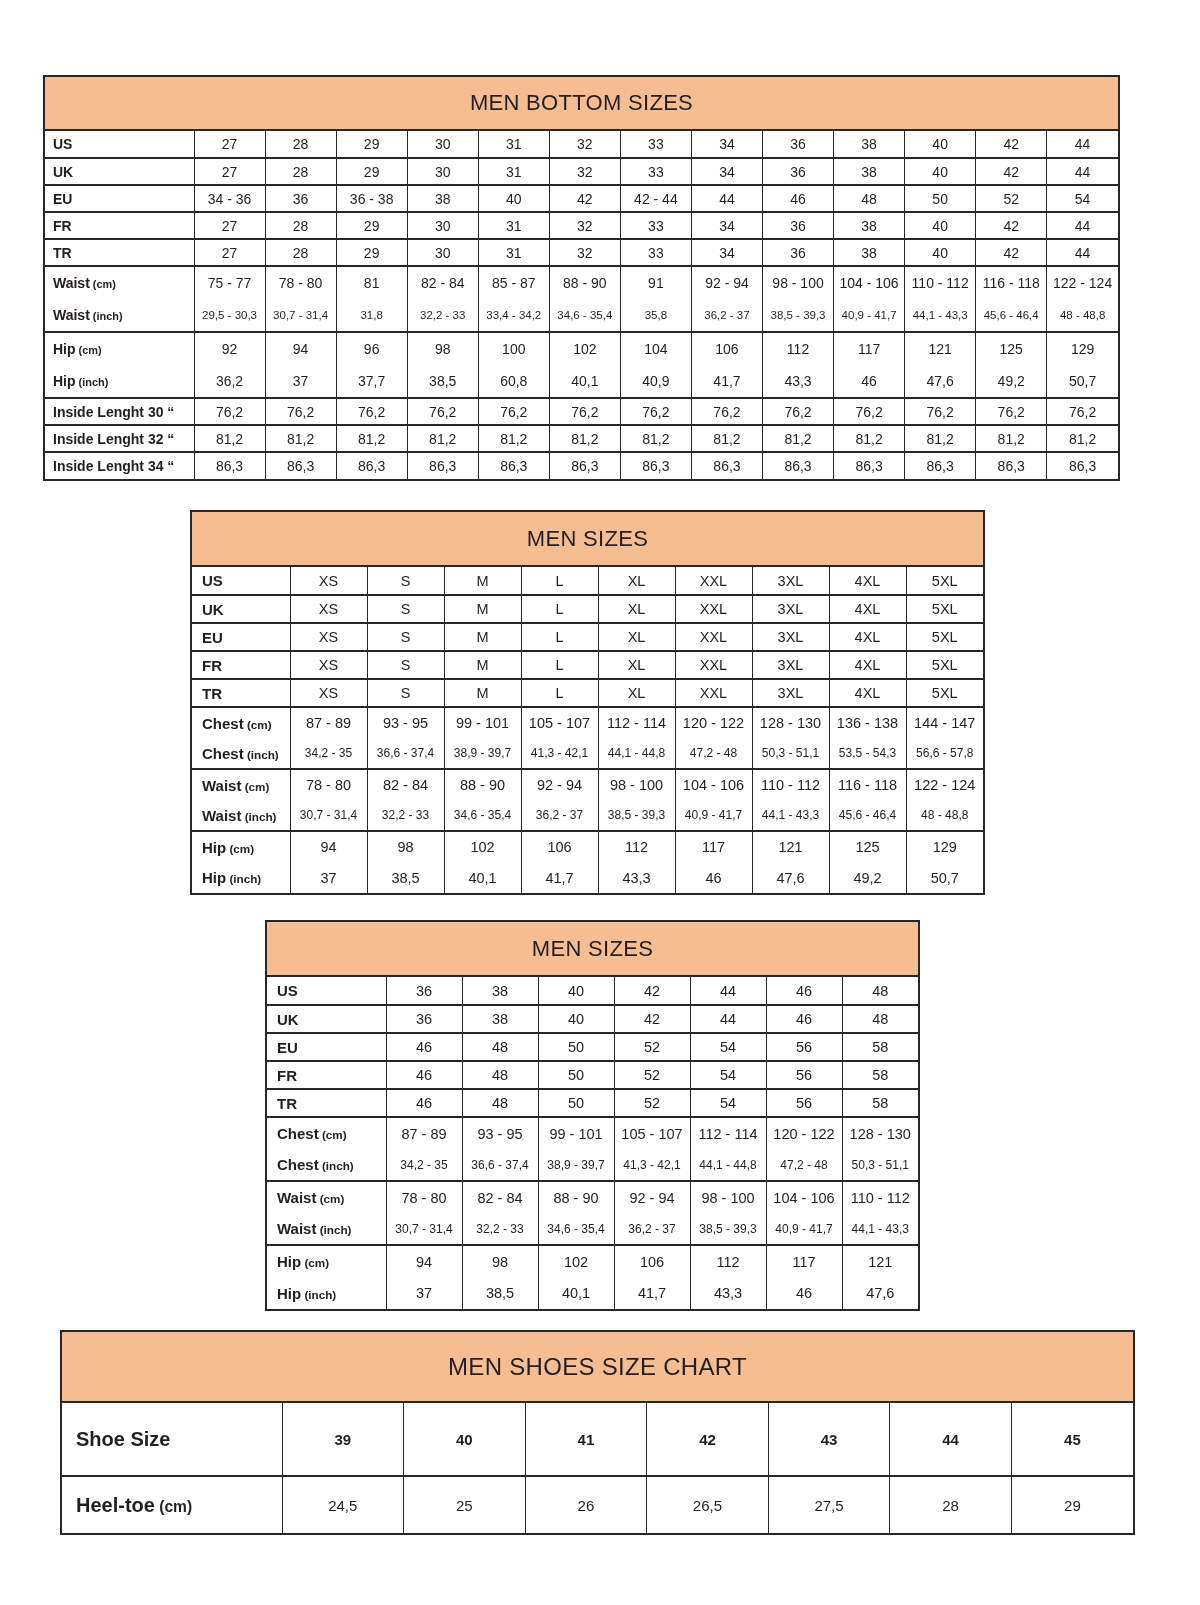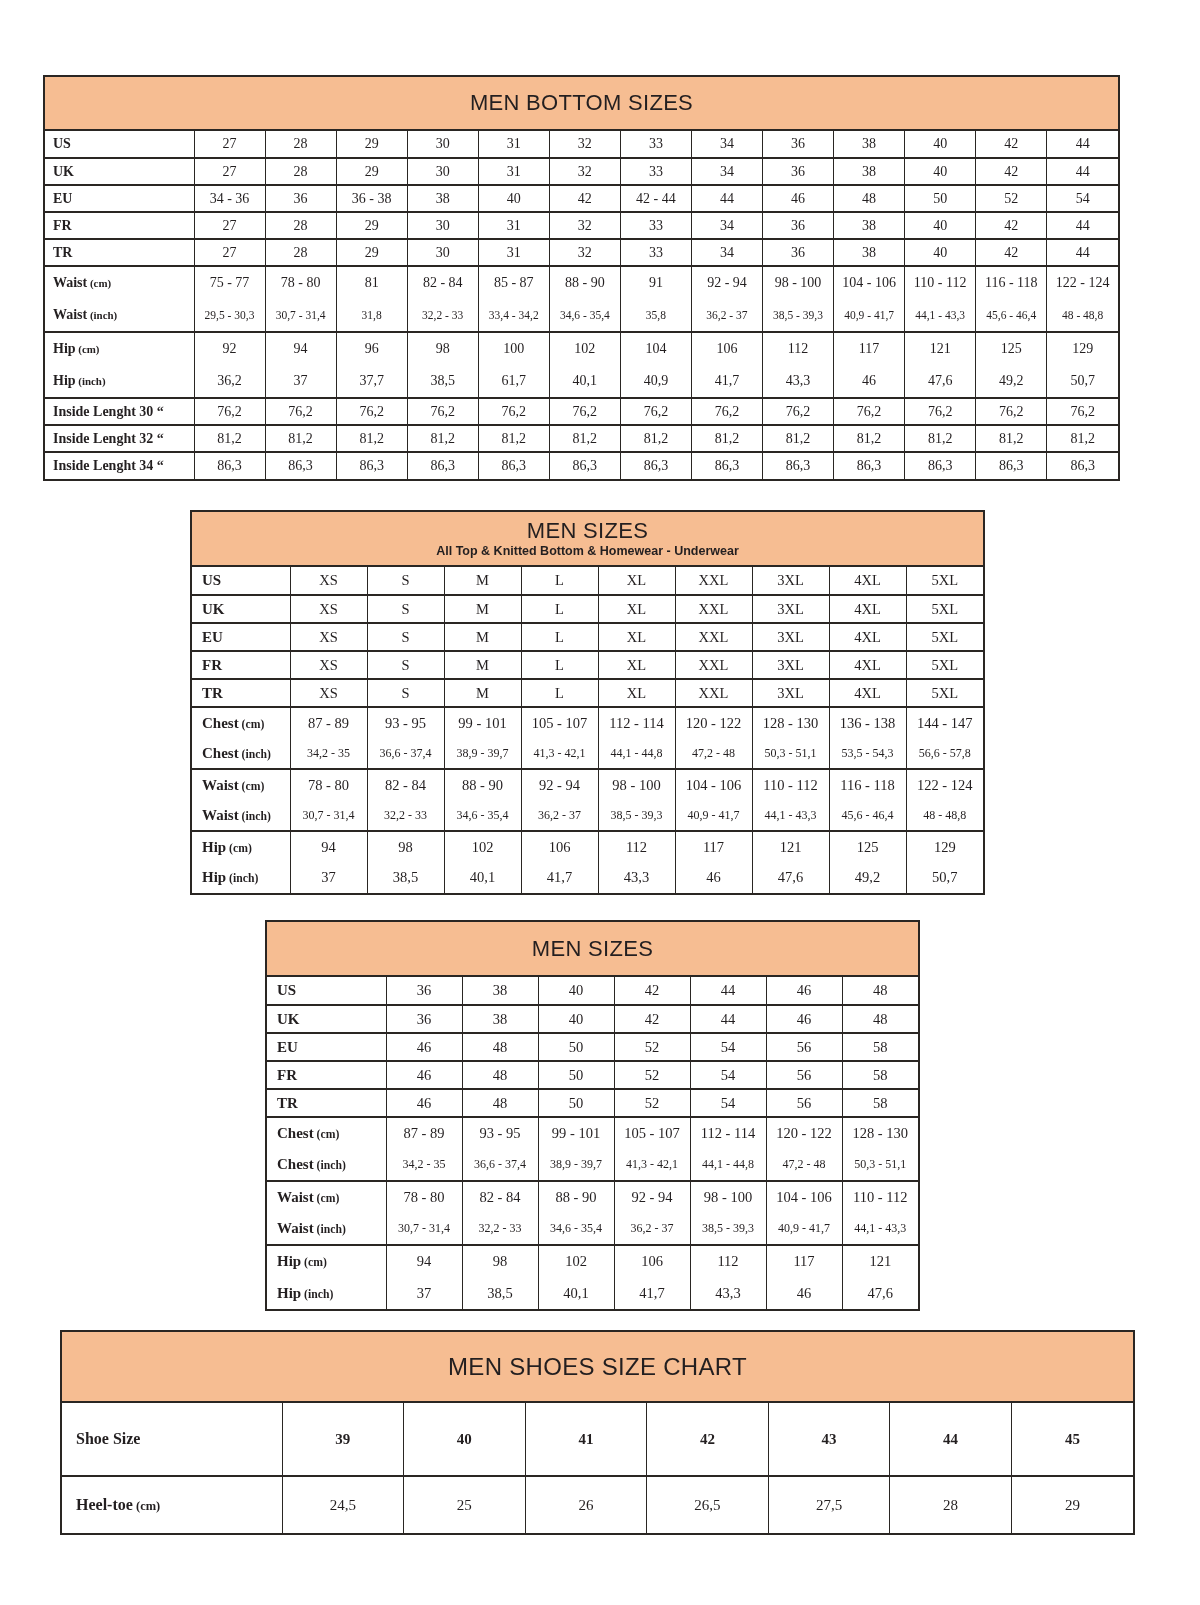--- a/index.html
+++ b/index.html
@@ -20,21 +20,21 @@
   .size-table{position:absolute;border:2px solid var(--border);background:#fff;}
   .size-table header{
     background:var(--header-bg);
     border-bottom:2px solid var(--border);
     text-align:center;
     display:flex;flex-direction:column;justify-content:center;
   }
   .size-table header .title{font-weight:normal;letter-spacing:.3px;}
   .size-table header .subtitle{font-weight:bold;}
   table{border-collapse:collapse;width:100%;table-layout:fixed;}
-  tbody{border-top:2px solid var(--border);font-family:Liberation Serif, serif;}
+  tbody{border-top:2px solid var(--border);}
   tbody:first-of-type{border-top:none;}
   th,td{
     border-left:1px solid var(--border);
     padding:0 3px;
     overflow:hidden;
     white-space:nowrap;
   }
   th:first-child{border-left:none;}
   th{
     text-align:left;
@@ -72,21 +72,21 @@
   #table-2 header .title{font-size:22px;line-height:26px;}
   #table-2 header .subtitle{font-size:12.5px;line-height:15px;}
   #table-2 tr{height:28px;}
   #table-2 tbody.multi tr{height:32px;}
   #table-2 tr.small td{font-size:12px;padding:0 1px;}
 
   
   #table-3{left:60px;top:1330px;width:1075px;}
   #table-3 header{height:71px;}
   #table-3 header .title{font-size:24px;}
-  #table-3 th{font-size:16px;padding-left:14px;}
+  #table-3 th{font-size:20px;padding-left:14px;}
   #table-3 td{font-size:15px;}
   #table-3 tbody:nth-of-type(1) tr{height:73px;}
   #table-3 tbody:nth-of-type(2) tr{height:57px;}
 </style>
 </head>
 <body>
 
 <div>
 
   <section class="size-table" id="table-0">
@@ -250,21 +250,21 @@
             <td>121</td>
             <td>125</td>
             <td>129</td>
           </tr>
           <tr>
             <th><span>Hip</span><span class="unit"> (inch)</span></th>
             <td>36,2</td>
             <td>37</td>
             <td>37,7</td>
             <td>38,5</td>
-            <td>61,7</td>
+            <td>60,8</td>
             <td>40,1</td>
             <td>40,9</td>
             <td>41,7</td>
             <td>43,3</td>
             <td>46</td>
             <td>47,6</td>
             <td>49,2</td>
             <td>50,7</td>
           </tr>
         </tbody>
@@ -321,21 +321,20 @@
             <td>86,3</td>
             <td>86,3</td>
           </tr>
         </tbody>
       </table>
   </section>
 
   <section class="size-table" id="table-1">
     <header>
       <span class="title">MEN SIZES</span>
-      <span class="subtitle">All Top &amp; Knitted Bottom &amp; Homewear - Underwear</span>
     </header>
     <table>
         <colgroup>
           <col style="width: 98px;">
           <col>
           <col>
           <col>
           <col>
           <col>
           <col>

